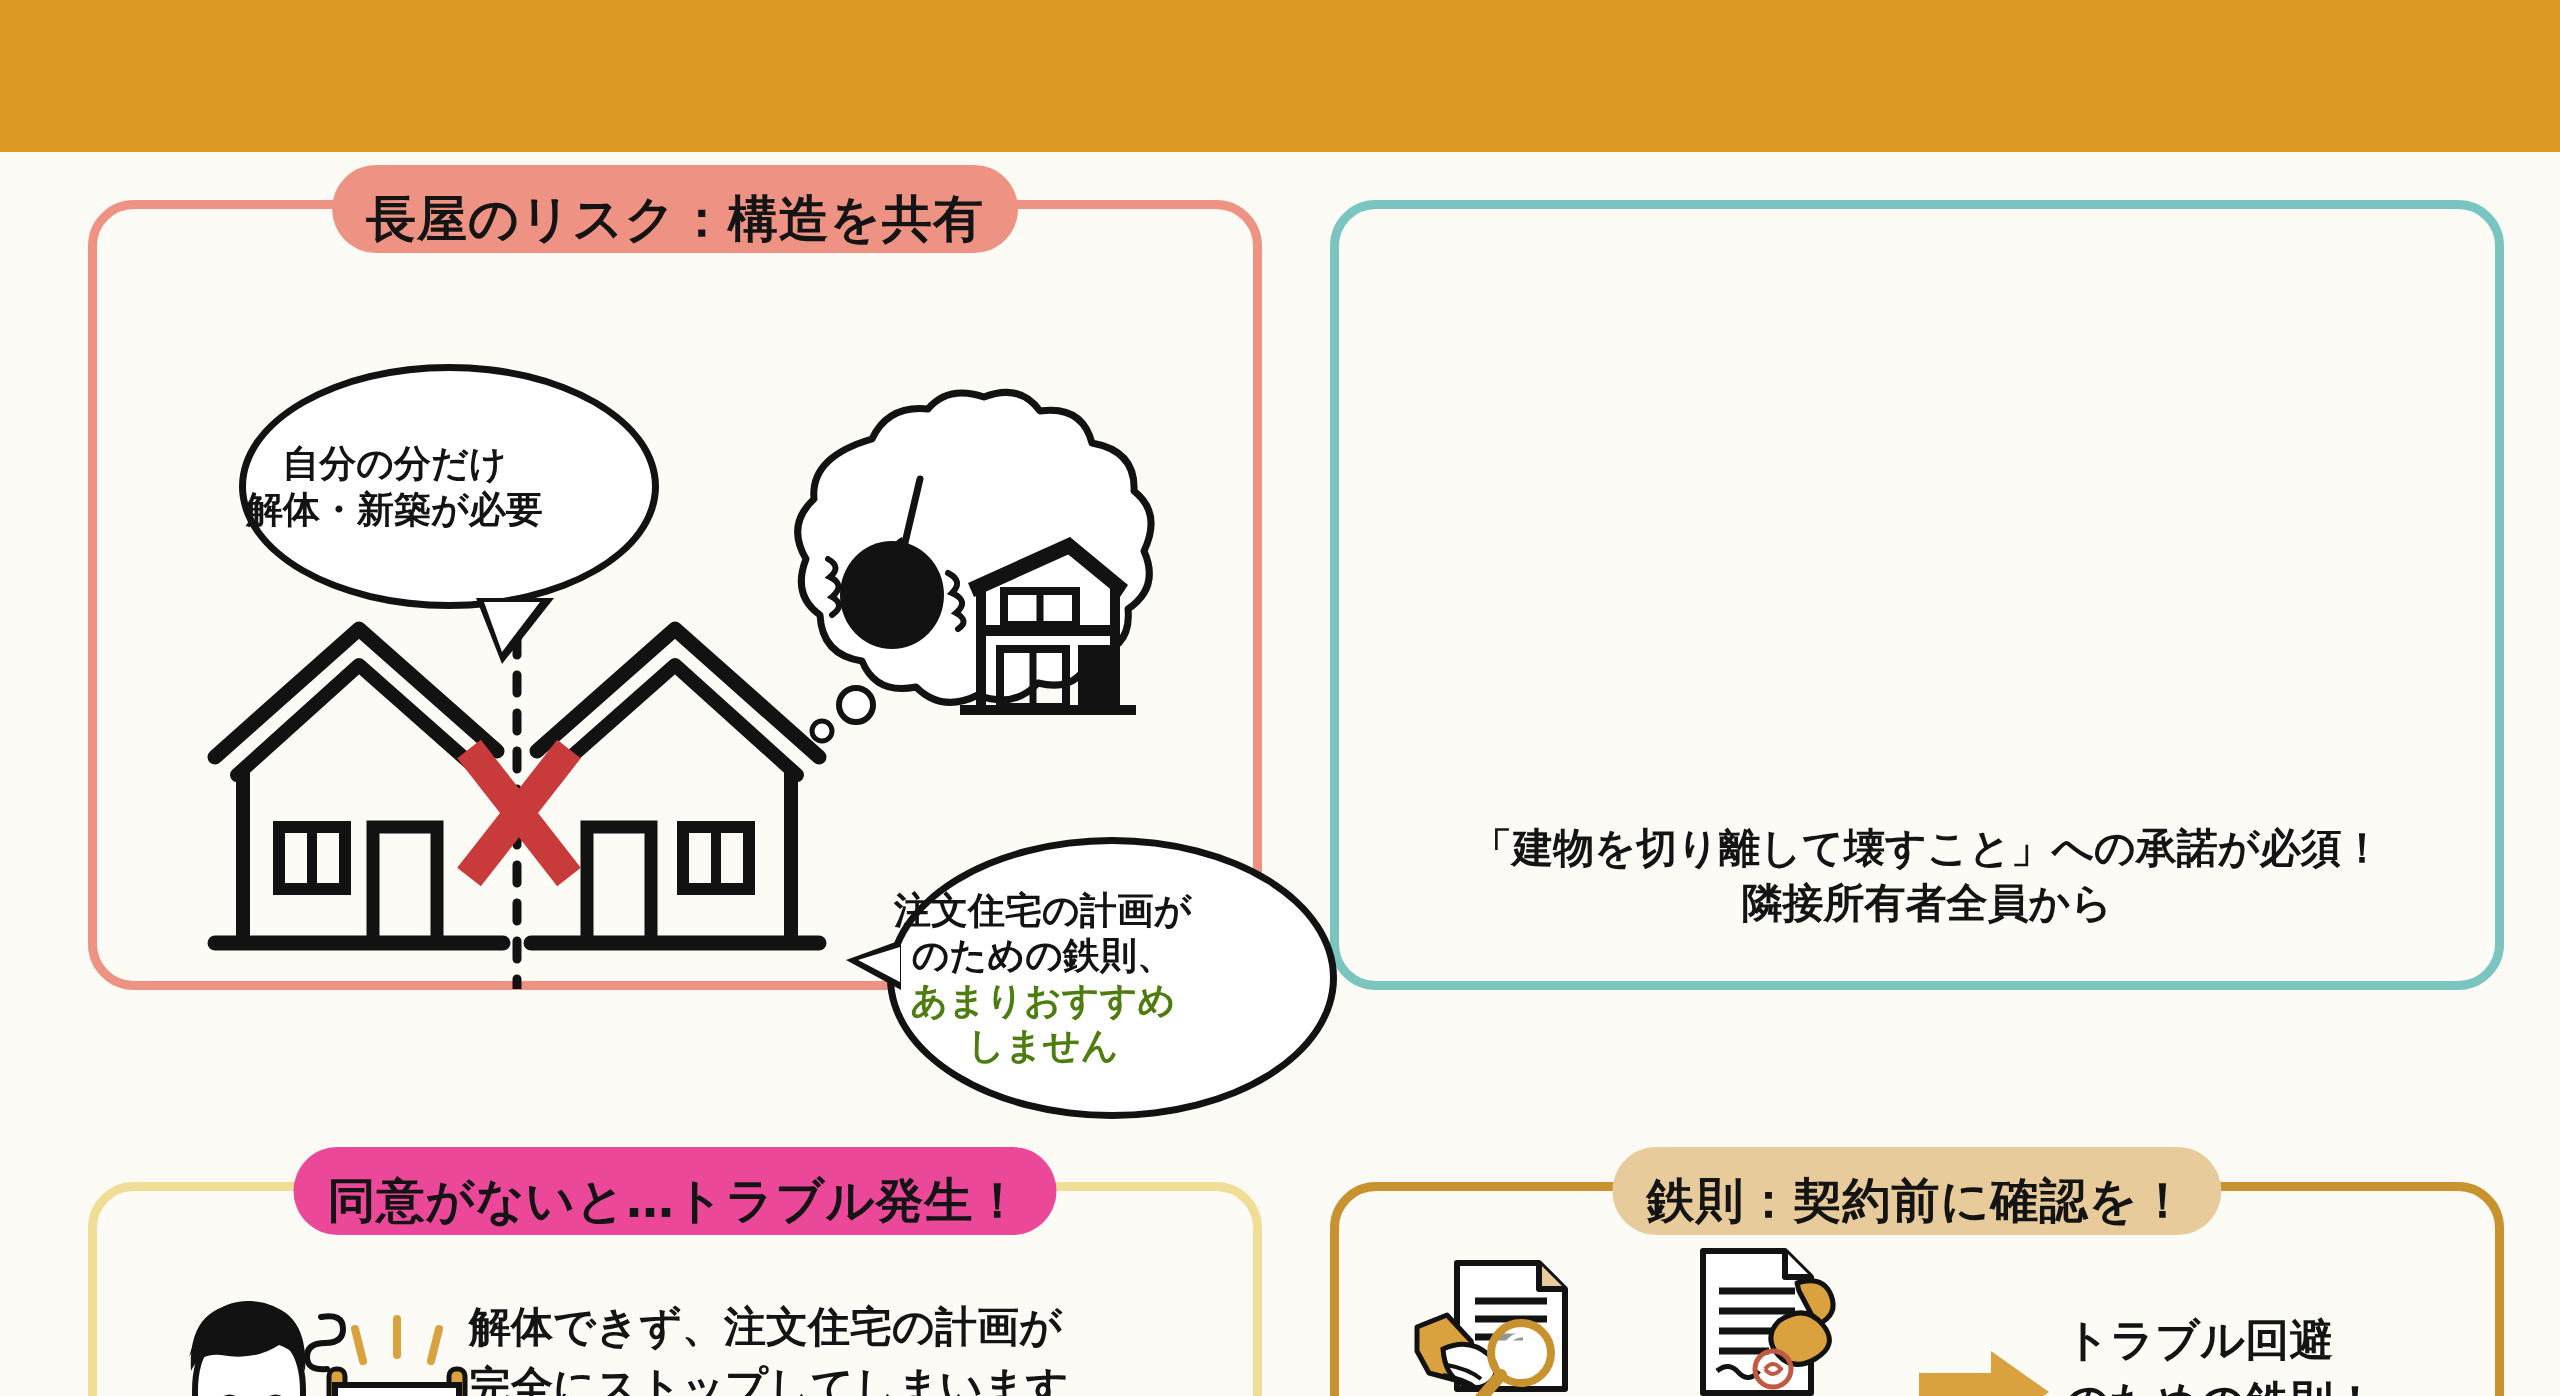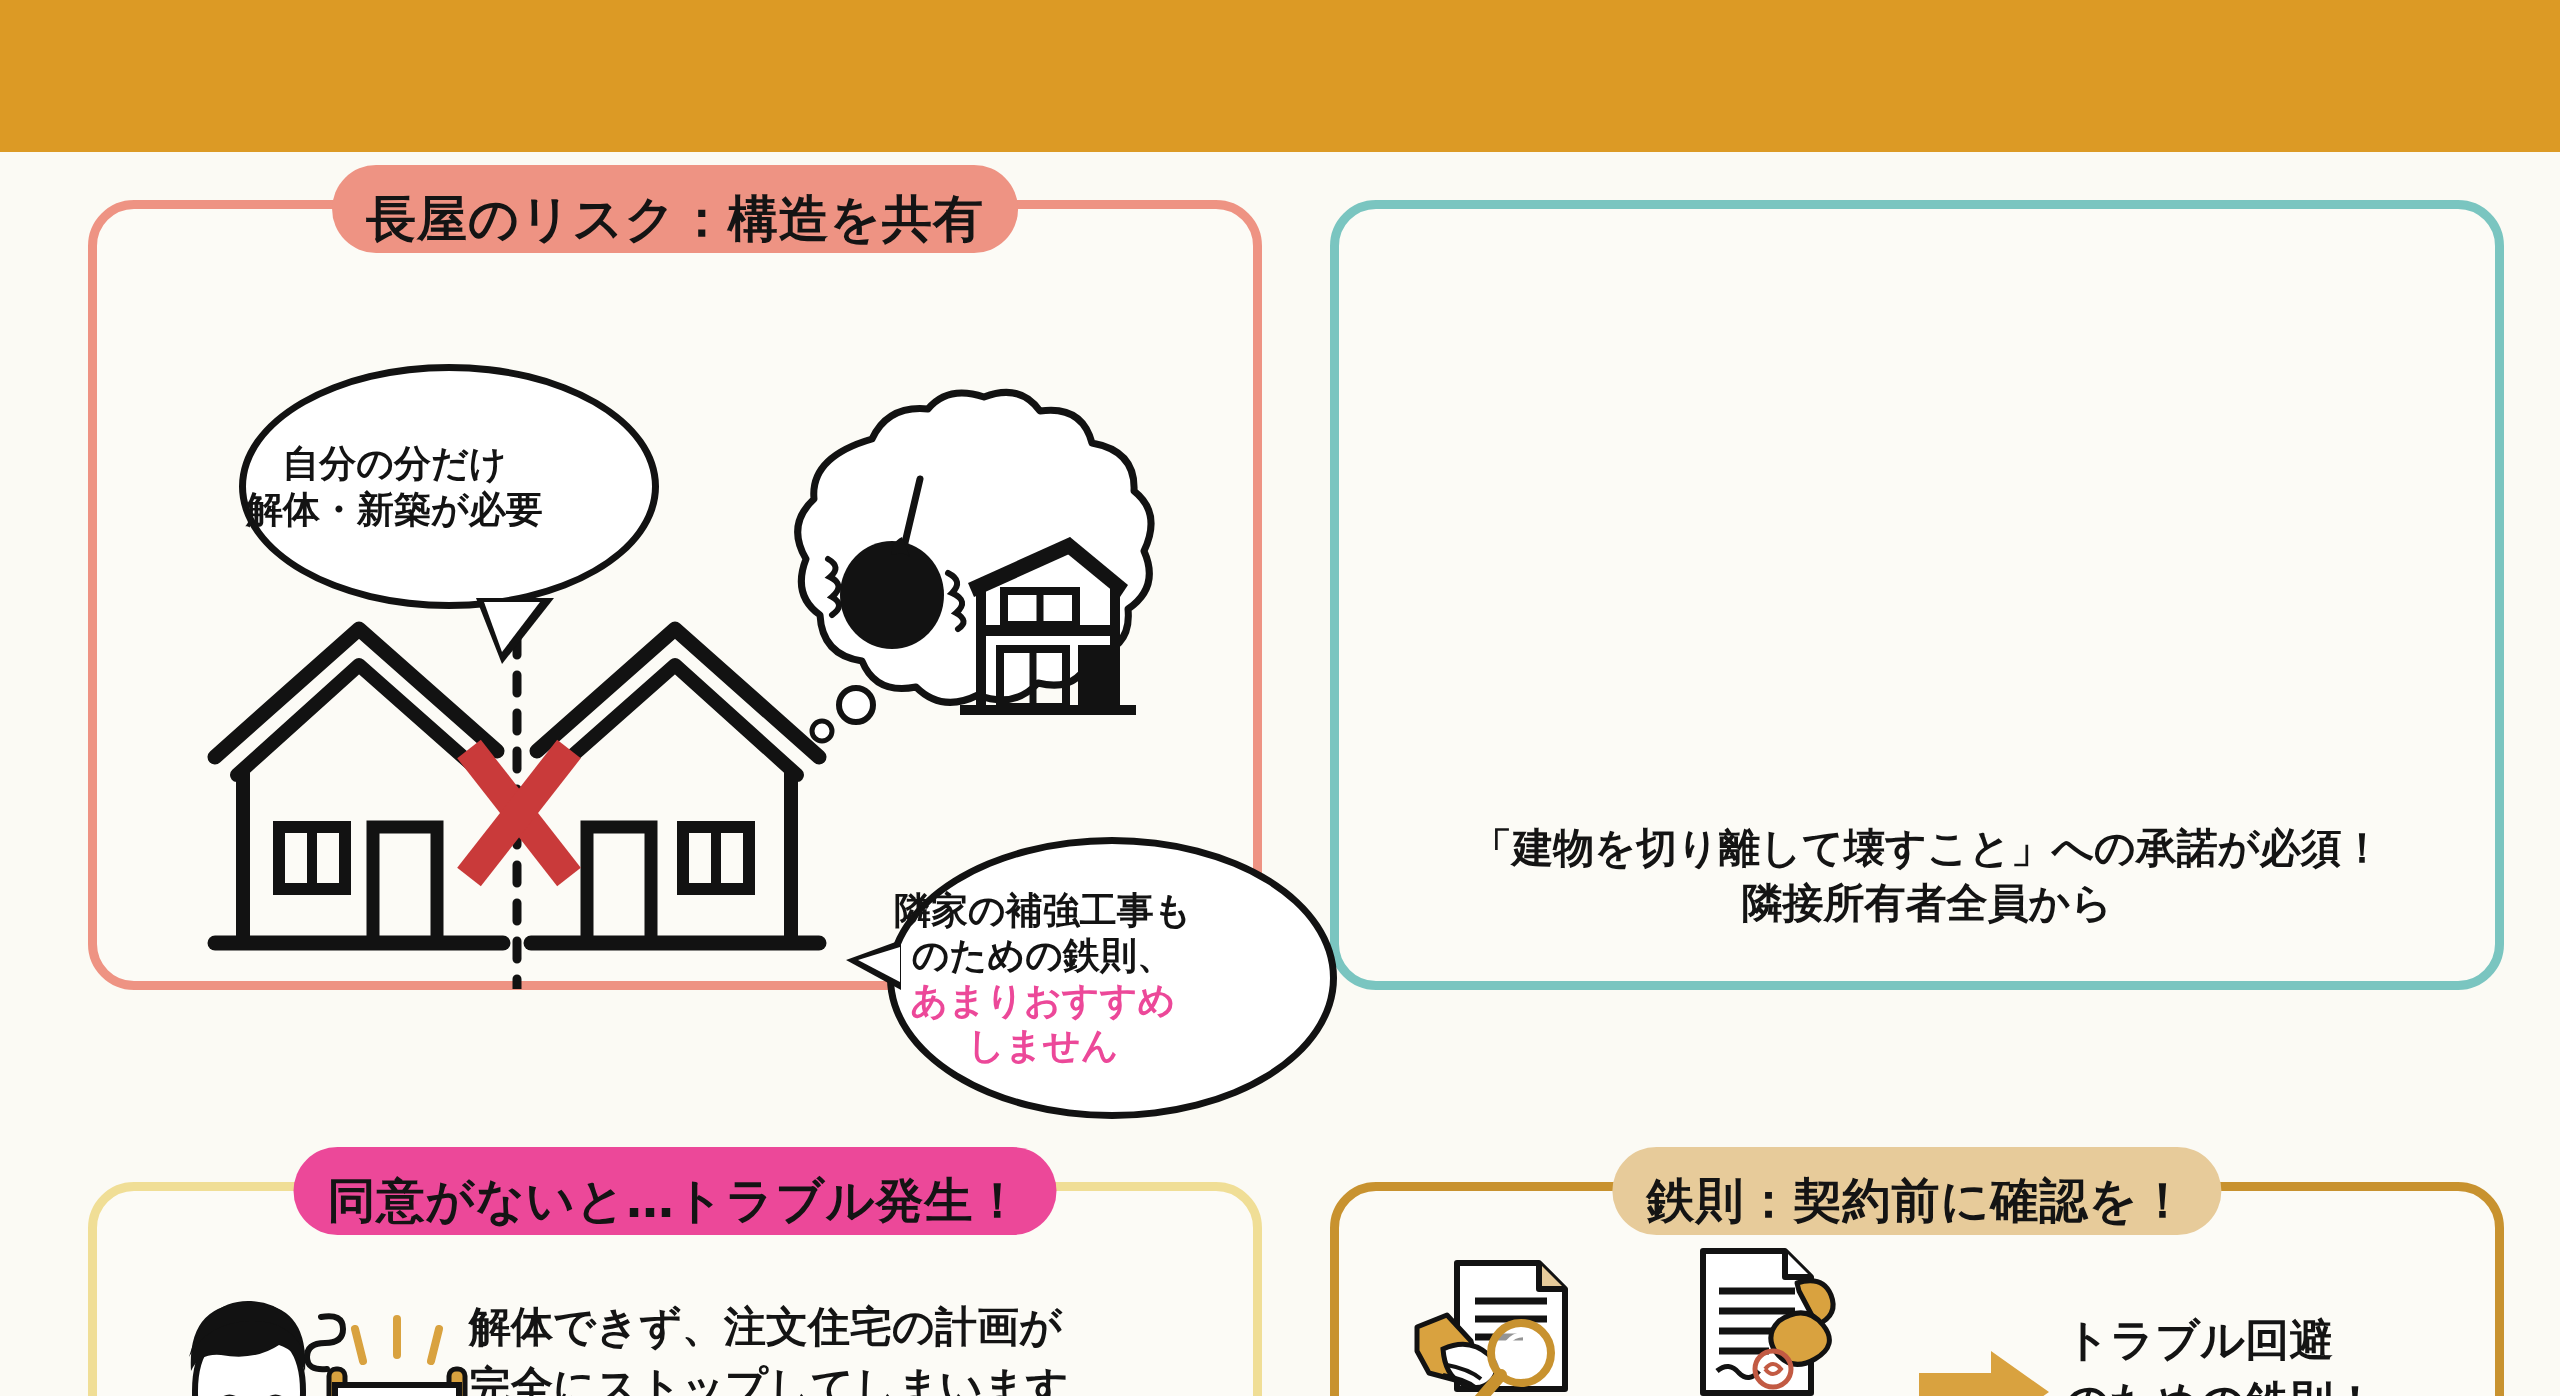--- a/index.html
+++ b/index.html
@@ -95,21 +95,21 @@
     justify-content: flex-start;
     text-align: center;
     z-index: 4;
   }
   .bubble .btext {
     font-size: 37px;
     font-weight: 700;
     line-height: 1.22;
     color: #131313;
   }
-  .bubble .btext .warn { color: #ec4899; }
+  .bubble .btext .warn { color: #4d7c0f; }
 
   
   #bubble-self {
     left: 142px; top: 155px;
     width: 420px; height: 245px;
   }
   #bubble-self .tail {
     position: absolute;
     left: 230px; bottom: -62px;
     width: 0; height: 0;
@@ -299,21 +299,21 @@
 
         <g>
           <line x1="272" y1="150" x2="372" y2="278" stroke="#C93A3A" stroke-width="30" stroke-linecap="butt"></line>
           <line x1="372" y1="150" x2="272" y2="278" stroke="#C93A3A" stroke-width="30" stroke-linecap="butt"></line>
         </g>
       </svg>
     </div>
 
     <div class="bubble" id="bubble-neighbor">
       <div class="btext">
-        <div>隣家の補強工事も</div>
+        <div>注文住宅の計画が</div>
         <div>のための鉄則、</div>
         <div class="warn">あまりおすすめ</div>
         <div class="warn">しません</div>
       </div>
       <div class="tail"></div>
     </div>
   </div>
 
   <div class="panel p-teal" id="panel-consent">
 

